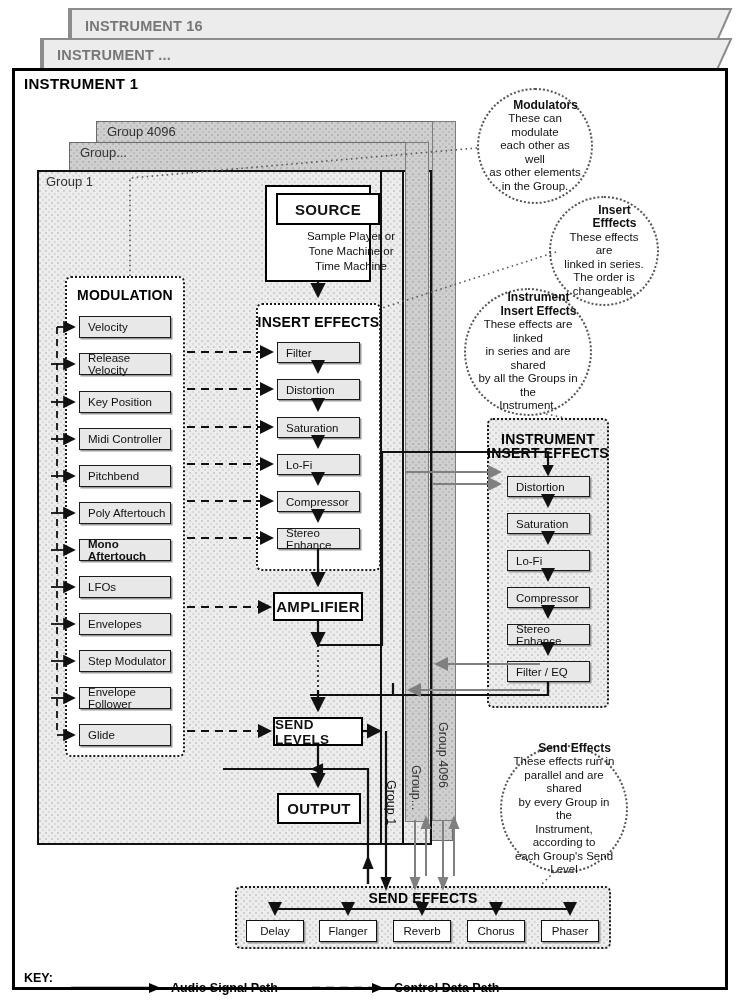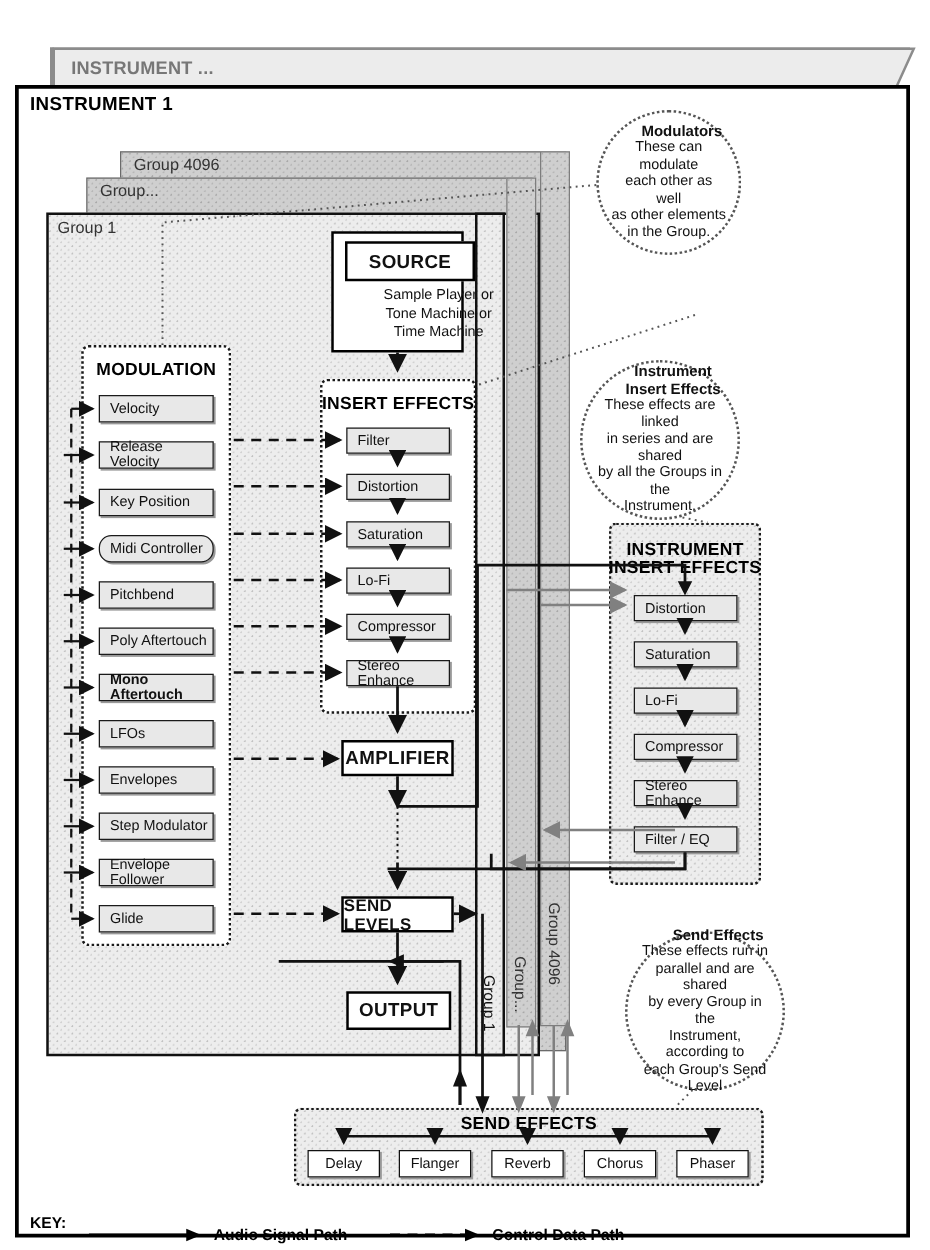--- a/index.html
+++ b/index.html
@@ -191,20 +191,27 @@
   #keybar .seg{display:flex;align-items:center;margin-right:34px;margin-top:20px;}
   #keybar .seg span{margin-left:10px;}
 
   svg.ov{position:absolute;left:0;top:0;width:744px;height:1000px;overflow:visible;pointer-events:none;}
 </style>
 </head>
 <body>
 
 <div id="root">
 
+  <div class="tab" style="left:68px;top:8px;width:660px;height:34px;">
+    <svg class="ov" style="width:660px;height:34px;left:0;top:0;" viewBox="0 0 660 34" preserveAspectRatio="none">
+      <polygon points="0,0 660,0 645,34 0,34" class="tex" fill="#ececec"></polygon>
+      <polygon points="0,0 660,0 645,34 0,34" fill="none" stroke="#8c8c8c" stroke-width="2"></polygon>
+    </svg>
+    <span style="position:relative;z-index:2;">INSTRUMENT 16</span>
+  </div>
 
   <div class="tab" style="left:40px;top:38px;width:688px;height:33px;">
     <svg class="ov" style="width:688px;height:33px;left:0;top:0;" viewBox="0 0 688 33" preserveAspectRatio="none">
       <polygon points="0,0 688,0 673,33 0,33" fill="#ececec"></polygon>
       <polygon points="0,0 688,0 673,33 0,33" fill="none" stroke="#8c8c8c" stroke-width="2"></polygon>
     </svg>
     <span style="position:relative;z-index:2;">INSTRUMENT ...</span>
   </div>
 
   <div id="inst1" style="left:12px;top:68px;width:716px;height:922px;"></div>
@@ -233,21 +240,21 @@
 
   <div class="node" style="left:79px;top:316px;width:92px;height:22px;">
     <span>Velocity</span>
     </div>
   <div class="node" style="left:79px;top:353px;width:92px;height:22px;">
     <span>Release Velocity</span>
     </div>
   <div class="node" style="left:79px;top:391px;width:92px;height:22px;">
     <span>Key Position</span>
     </div>
-  <div class="node" style="left:79px;top:428px;width:92px;height:22px;border-radius:10px;">
+  <div class="node" style="left:79px;top:428px;width:92px;height:22px;">
     <span>Midi Controller</span>
     </div>
   <div class="node" style="left:79px;top:465px;width:92px;height:22px;">
     <span>Pitchbend</span>
     </div>
   <div class="node" style="left:79px;top:502px;width:92px;height:22px;">
     <span>Poly Aftertouch</span>
     </div>
   <div class="node" style="left:79px;top:539px;width:92px;height:22px;font-weight:bold;">
     <span>Mono Aftertouch</span>
@@ -348,20 +355,27 @@
     </div>
 
   <div class="callout" style="left:477px;top:88px;width:116px;height:116px;">
     <div class="ct">Modulators</div>
     <div>These can modulate</div>
     <div>each other as well</div>
     <div>as other elements</div>
     <div>in the Group.</div>
   </div>
 
+  <div class="callout" style="left:549px;top:196px;width:110px;height:110px;">
+    <div class="ct">Insert Efffects</div>
+    <div>These effects are</div>
+    <div>linked in series.</div>
+    <div>The order is</div>
+    <div>changeable.</div>
+  </div>
 
   <div class="callout" style="left:464px;top:288px;width:128px;height:128px;">
     <div class="ct">Instrument</div>
     <div class="ct">Insert Effects</div>
     <div>These effects are linked</div>
     <div>in series and are shared</div>
     <div>by all the Groups in the</div>
     <div>Instrument.</div>
   </div>
 

